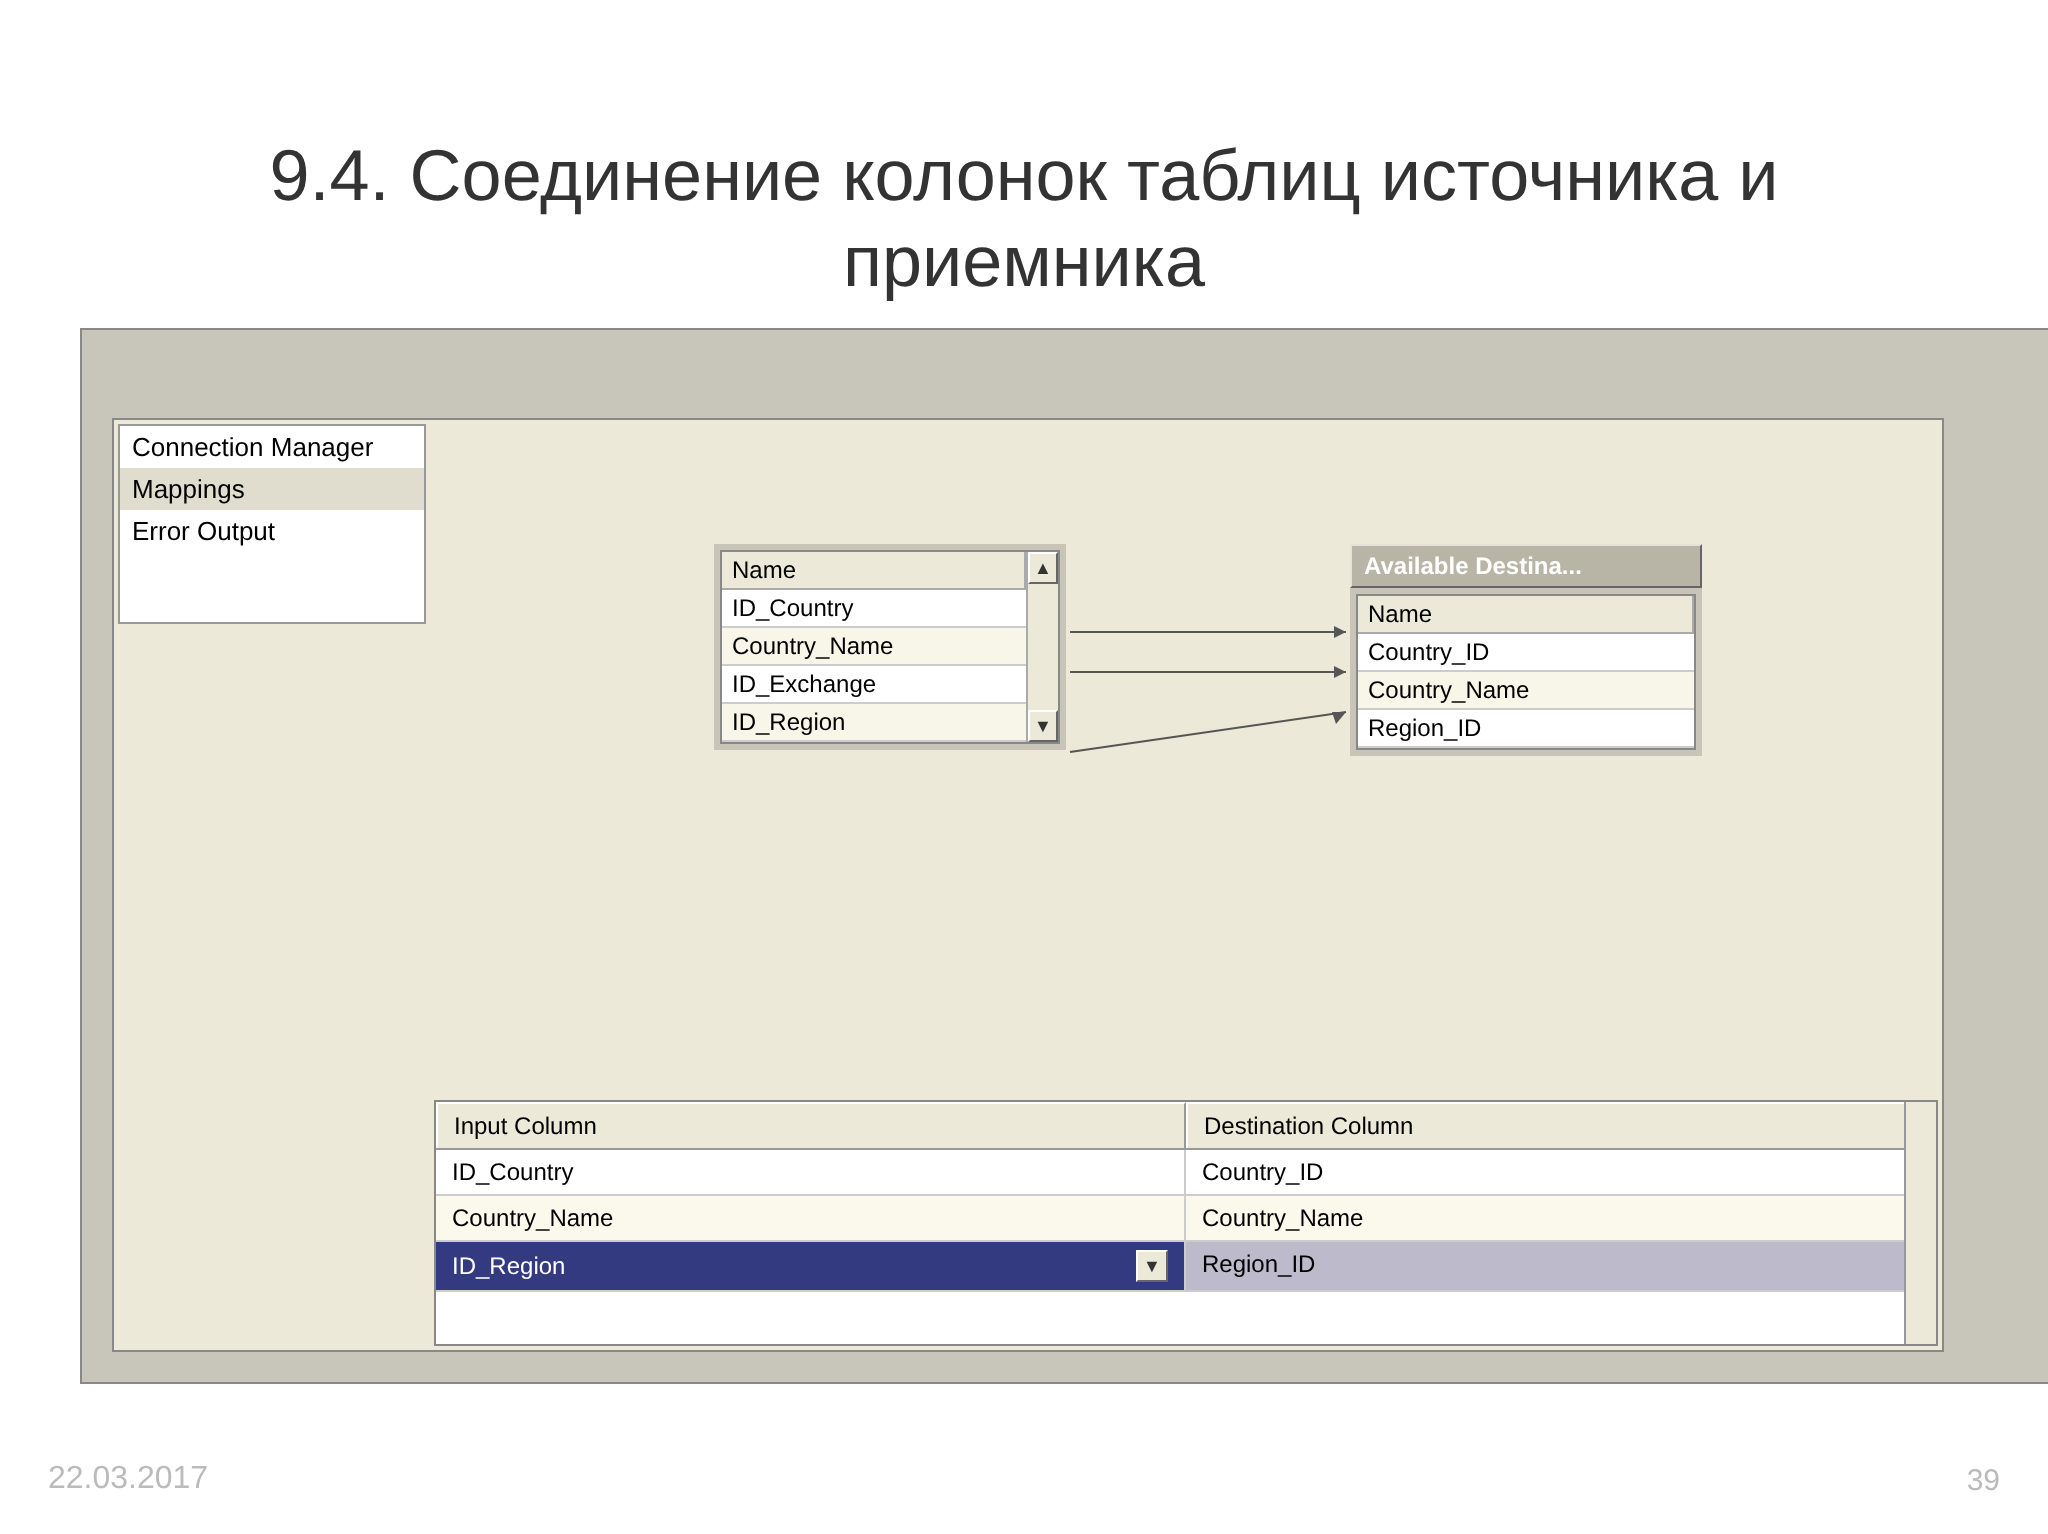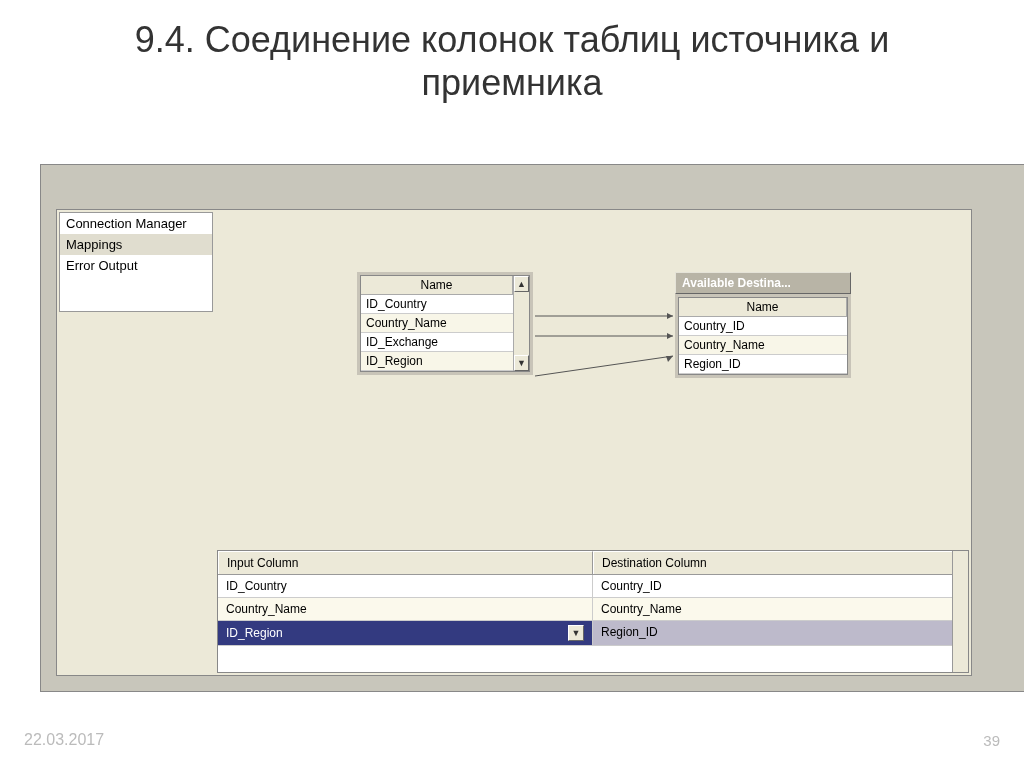--- a/index.html
+++ b/index.html
@@ -11,20 +11,21 @@
     font-family: Arial, sans-serif;
     position: relative;
   }
   .slide-title {
     text-align: center;
     font-size: 36px;
     color: #333;
     padding: 18px 40px 10px;
     font-weight: normal;
     line-height: 1.2;
+    margin-top: 48px;
   }
   .footer-date {
     position: absolute;
     bottom: 18px;
     left: 24px;
     font-size: 16px;
     color: #bbb;
   }
   .footer-page {
     position: absolute;
@@ -104,21 +105,20 @@
     display: flex;
     background: #ece9d8;
     border-bottom: 1px solid #aaa;
   }
   .list-header-cell {
     flex: 1;
     font-size: 12px;
     padding: 2px 5px;
     border-right: 1px solid #aaa;
     background: #ece9d8;
-    text-align: center;
   }
   .scroll-col {
     width: 16px;
     background: #ece9d8;
     display: flex;
     flex-direction: column;
     border-left: 1px solid #aaa;
   }
   .scroll-btn {
     height: 16px;

